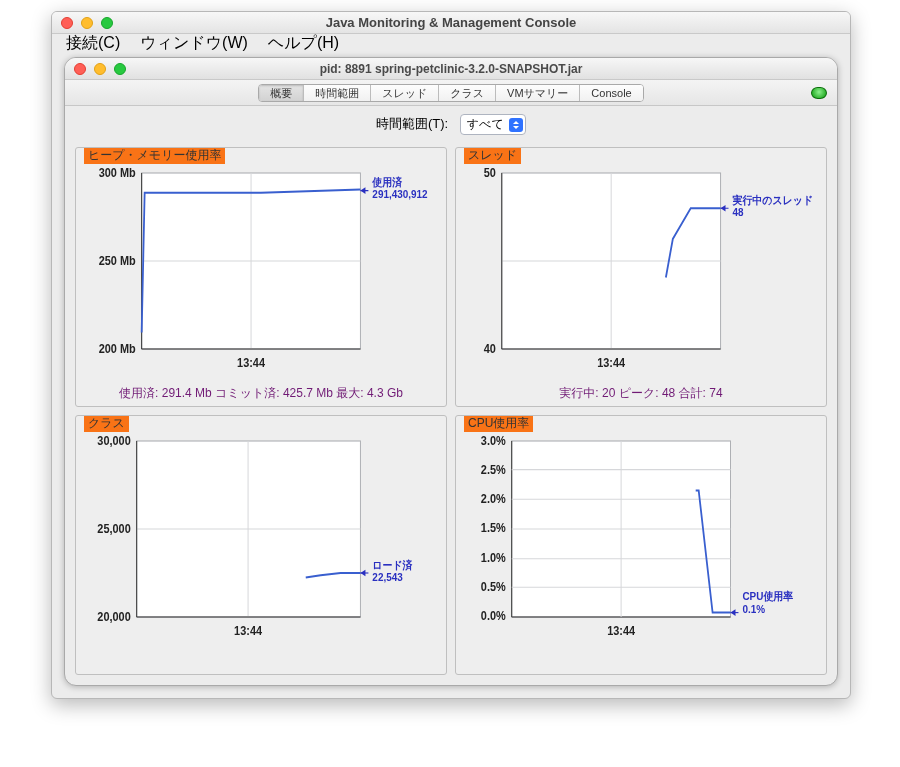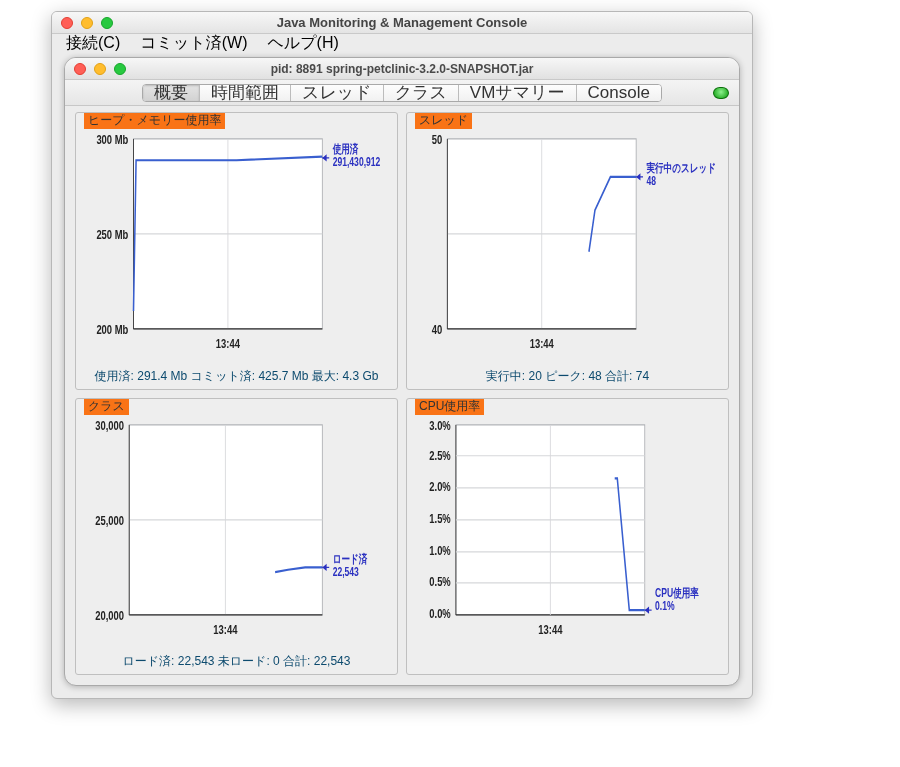--- a/index.html
+++ b/index.html
@@ -6,21 +6,21 @@
   body {
     background: #fff;
     font-family: "Lucida Grande", "Hiragino Kaku Gothic Pro", "Helvetica Neue", Arial, sans-serif;
     font-size: 12px;
     width: 900px; height: 767px;
     position: relative;
   }
   .outer-window {
     position: absolute;
     left: 51px; top: 11px;
-    width: 702px; height: 688px;
+    width: 800px; height: 688px;
     background: #ececec;
     border: 1px solid #b7b7b7;
     border-radius: 6px;
     box-shadow: 0 6px 20px rgba(0,0,0,.28);
     overflow: hidden;
   }
   .outer-titlebar {
     height: 22px;
     background: linear-gradient(#f7f7f7,#e4e4e4);
     border-bottom: 1px solid #c9c9c9;
@@ -44,21 +44,21 @@
     border-radius:12px;
     box-shadow: 0 1px 6px rgba(0,0,0,.25);
     overflow:hidden;
     display:flex; flex-direction:column;
   }
   .inner-titlebar { height:22px; background:linear-gradient(#f7f7f7,#e1e1e1); border-bottom:1px solid #c9c9c9; position:relative; display:flex; align-items:center; }
   .inner-titlebar .traffic { margin-left:9px; }
   .inner-title { position:absolute; left:0; right:0; text-align:center; font-size:12px; font-weight:bold; color:#4a4a4a; }
   .tabbar { height:26px; background:linear-gradient(#f4f4f4,#e6e6e6); border-bottom:1px solid #c7c7c7; display:flex; align-items:center; justify-content:center; position:relative; }
   .tabgroup { display:flex; border:1px solid #a9a9a9; border-radius:4px; overflow:hidden; background:#fff; height:18px; }
-  .tab { padding:0 11px; font-size:17px; line-height:16px; color:#333; border-right:1px solid #bcbcbc; background:linear-gradient(#fdfdfd,#f1f1f1); cursor:default; }
+  .tab { padding:0 11px; font-size:11px; line-height:16px; color:#333; border-right:1px solid #bcbcbc; background:linear-gradient(#fdfdfd,#f1f1f1); cursor:default; }
   .tab:last-child { border-right:none; }
   .tab.active { background:linear-gradient(#e4e4e4,#d2d2d2); box-shadow:inset 0 1px 2px rgba(0,0,0,.18); }
   .conn-dot { position:absolute; right:10px; width:16px; height:12px; background:radial-gradient(circle at 50% 40%, #8cf08c, #0a9a0a); border-radius:50% / 60%; border:1px solid #0a6e0a; }
   .range-row { text-align:center; padding:8px 0 6px; font-size:13px; }
   .range-select { display:inline-block; margin-left:8px; border:1px solid #aeb4c0; border-radius:4px; padding:1px 2px 1px 6px; background:#fff; font-size:12px; position:relative; }
   .range-arrows { display:inline-block; width:14px; height:14px; background:#2f72ff; border-radius:3px; vertical-align:middle; margin-left:2px; position:relative; }
   .range-arrows::before, .range-arrows::after { content:""; position:absolute; left:4px; border:3px solid transparent; }
   .range-arrows::before { border-bottom-color:#fff; top:0; }
   .range-arrows::after  { border-top-color:#fff; bottom:0; }
   .grid4 {
@@ -67,41 +67,41 @@
     grid-template-rows:1fr 1fr;
     gap:8px; padding:6px 10px 10px;
   }
   .panel { border:1px solid #bfbfbf; border-radius:3px; background:#eeeeee; position:relative; overflow:hidden; }
   .panel-title {
     position:absolute; top:-1px; left:8px;
     font-size:12px; background:#f97316; padding:0 4px; color:#333;
   }
   .chart-area { position:absolute; top:14px; left:6px; right:6px; bottom:24px;font-weight:bold; }
   .chart-area svg { width:100%; height:100%; }
-  .panel-footer { position:absolute; bottom:4px; left:0; right:0; text-align:center; font-size:12px; color:#0c4a6e; }
+  .panel-footer { position:absolute; bottom:4px; left:0; right:0; text-align:center; font-size:12px; color:#701a75; }
   .axis-text { font-size:11px; fill:#222; }
   .callout { font-size:10px; fill:#2a30c0; }
   .series { fill:none; stroke:#395fcf; stroke-width:1.8; }
 </style>
 </head>
 <body>
 
 <div class="outer-window">
   <div class="outer-titlebar">
     <div class="traffic">
       <span class="tl r"></span>
       <span class="tl y"></span>
       <span class="tl g"></span>
     </div>
     <div class="outer-title">Java Monitoring &amp; Management Console</div>
   </div>
 
   <div class="menubar">
     <span>接続(C)</span>
-    <span>コミット済(W)</span>
+    <span>ウィンドウ(W)</span>
     <span>ヘルプ(H)</span>
   </div>
 
   <div class="inner-window">
     <div class="inner-titlebar">
       <div class="traffic">
         <span class="tl r"></span>
         <span class="tl y"></span>
         <span class="tl g"></span>
       </div>
@@ -113,20 +113,27 @@
         <span class="tab active">概要</span>
         <span class="tab">時間範囲</span>
         <span class="tab">スレッド</span>
         <span class="tab">クラス</span>
         <span class="tab">VMサマリー</span>
         <span class="tab">Console</span>
       </div>
       <span class="conn-dot"></span>
     </div>
 
+    <div class="range-row">
+      <span>時間範囲(T):</span>
+      <span class="range-select">
+        <span>すべて</span>
+        <span class="range-arrows"></span>
+      </span>
+    </div>
 
     <div class="grid4">
 
       <div class="panel">
         <span class="panel-title">ヒープ・メモリー使用率</span>
         <div class="chart-area">
           <svg viewBox="0 0 360 200" preserveAspectRatio="none">
             <rect x="60" y="10" width="220" height="160" fill="#fff" stroke="#aeb0b4"></rect>
             <line x1="60" y1="90" x2="280" y2="90" stroke="#d6d7da"></line>
             <line x1="170" y1="10" x2="170" y2="170" stroke="#d6d7da"></line>
@@ -181,21 +188,20 @@
             <text class="axis-text" x="49" y="94" text-anchor="end">25,000</text>
             <text class="axis-text" x="49" y="174" text-anchor="end">20,000</text>
             <text class="axis-text" x="167" y="186" text-anchor="middle">13:44</text>
             <polyline class="series" points="225,134 240,132 260,130 280,130"></polyline>
             <text class="callout" x="292" y="126">ロード済</text>
             <text class="callout" x="292" y="137">22,543</text>
             <polyline points="280,130 288,130" fill="none" stroke="#2a30c0"></polyline>
             <polygon points="280,130 285,127 285,133" fill="#2a30c0"></polygon>
           </svg>
         </div>
-        <div class="panel-footer">ロード済: 22,543    未ロード: 0    合計: 22,543</div>
       </div>
 
       <div class="panel">
         <span class="panel-title">CPU使用率</span>
         <div class="chart-area">
           <svg viewBox="0 0 360 200" preserveAspectRatio="none">
             <rect x="50" y="10" width="220" height="160" fill="#fff" stroke="#aeb0b4"></rect>
             <line x1="50" y1="170" x2="270" y2="170" stroke="#333"></line>
             <line x1="50" y1="10" x2="50" y2="170" stroke="#333"></line>
             <line x1="50" y1="36" x2="270" y2="36" stroke="#d6d7da"></line>

